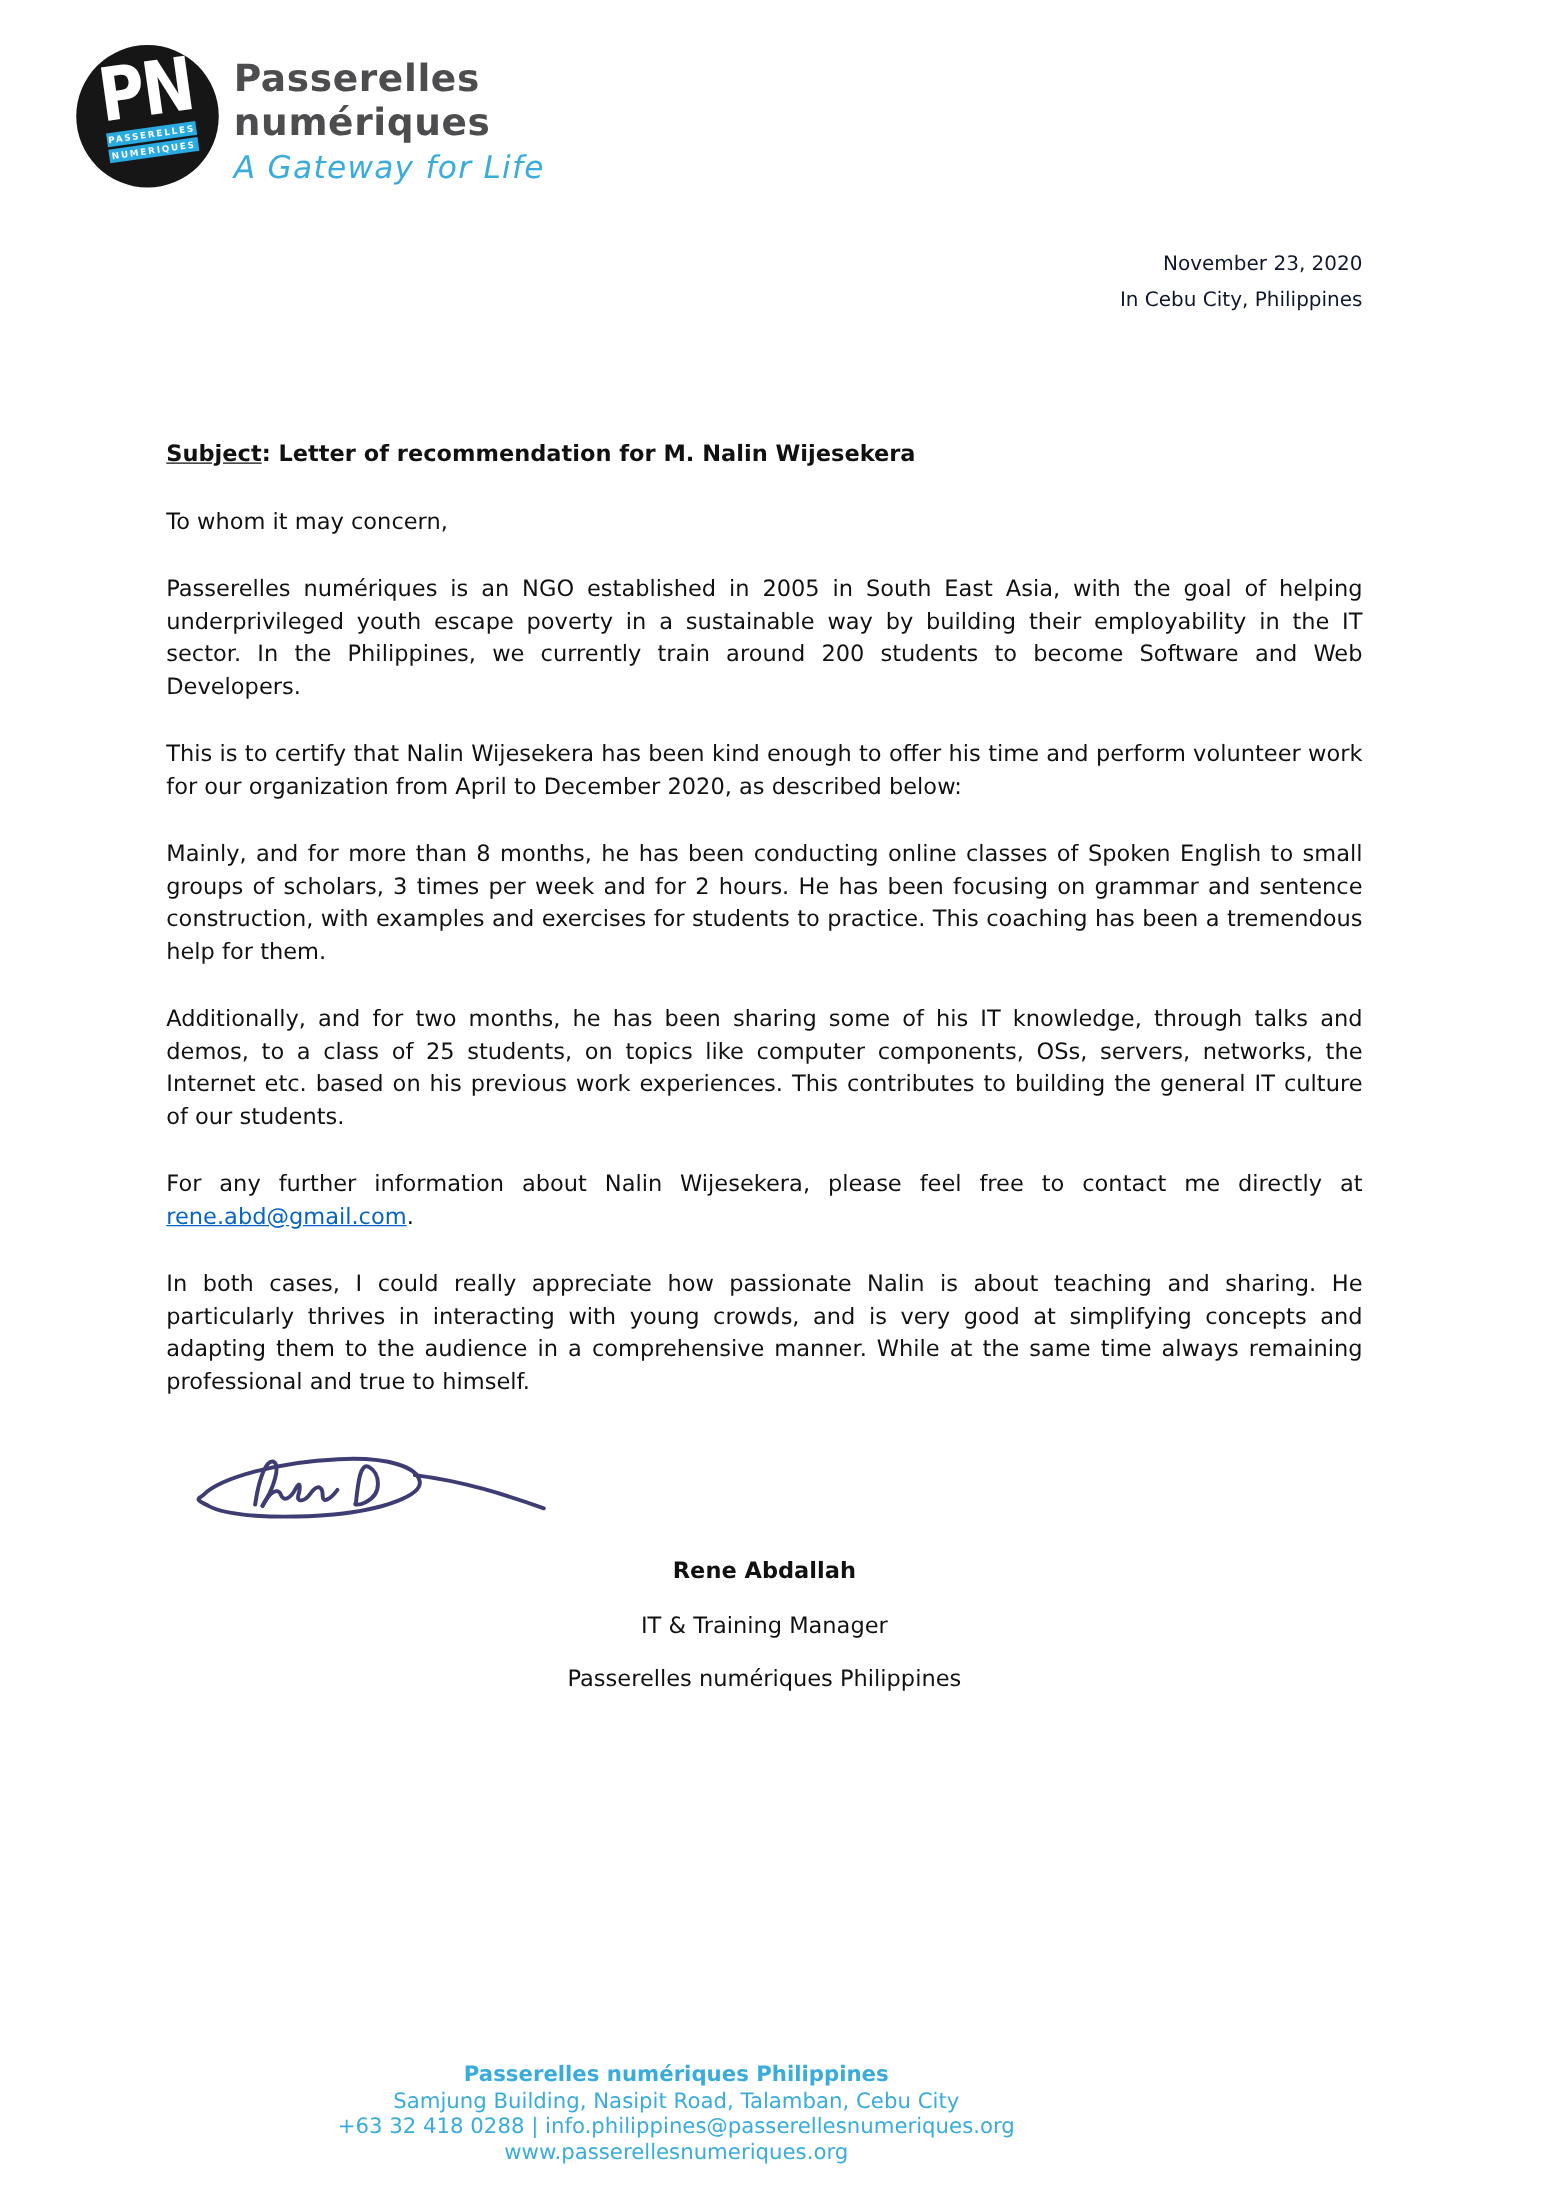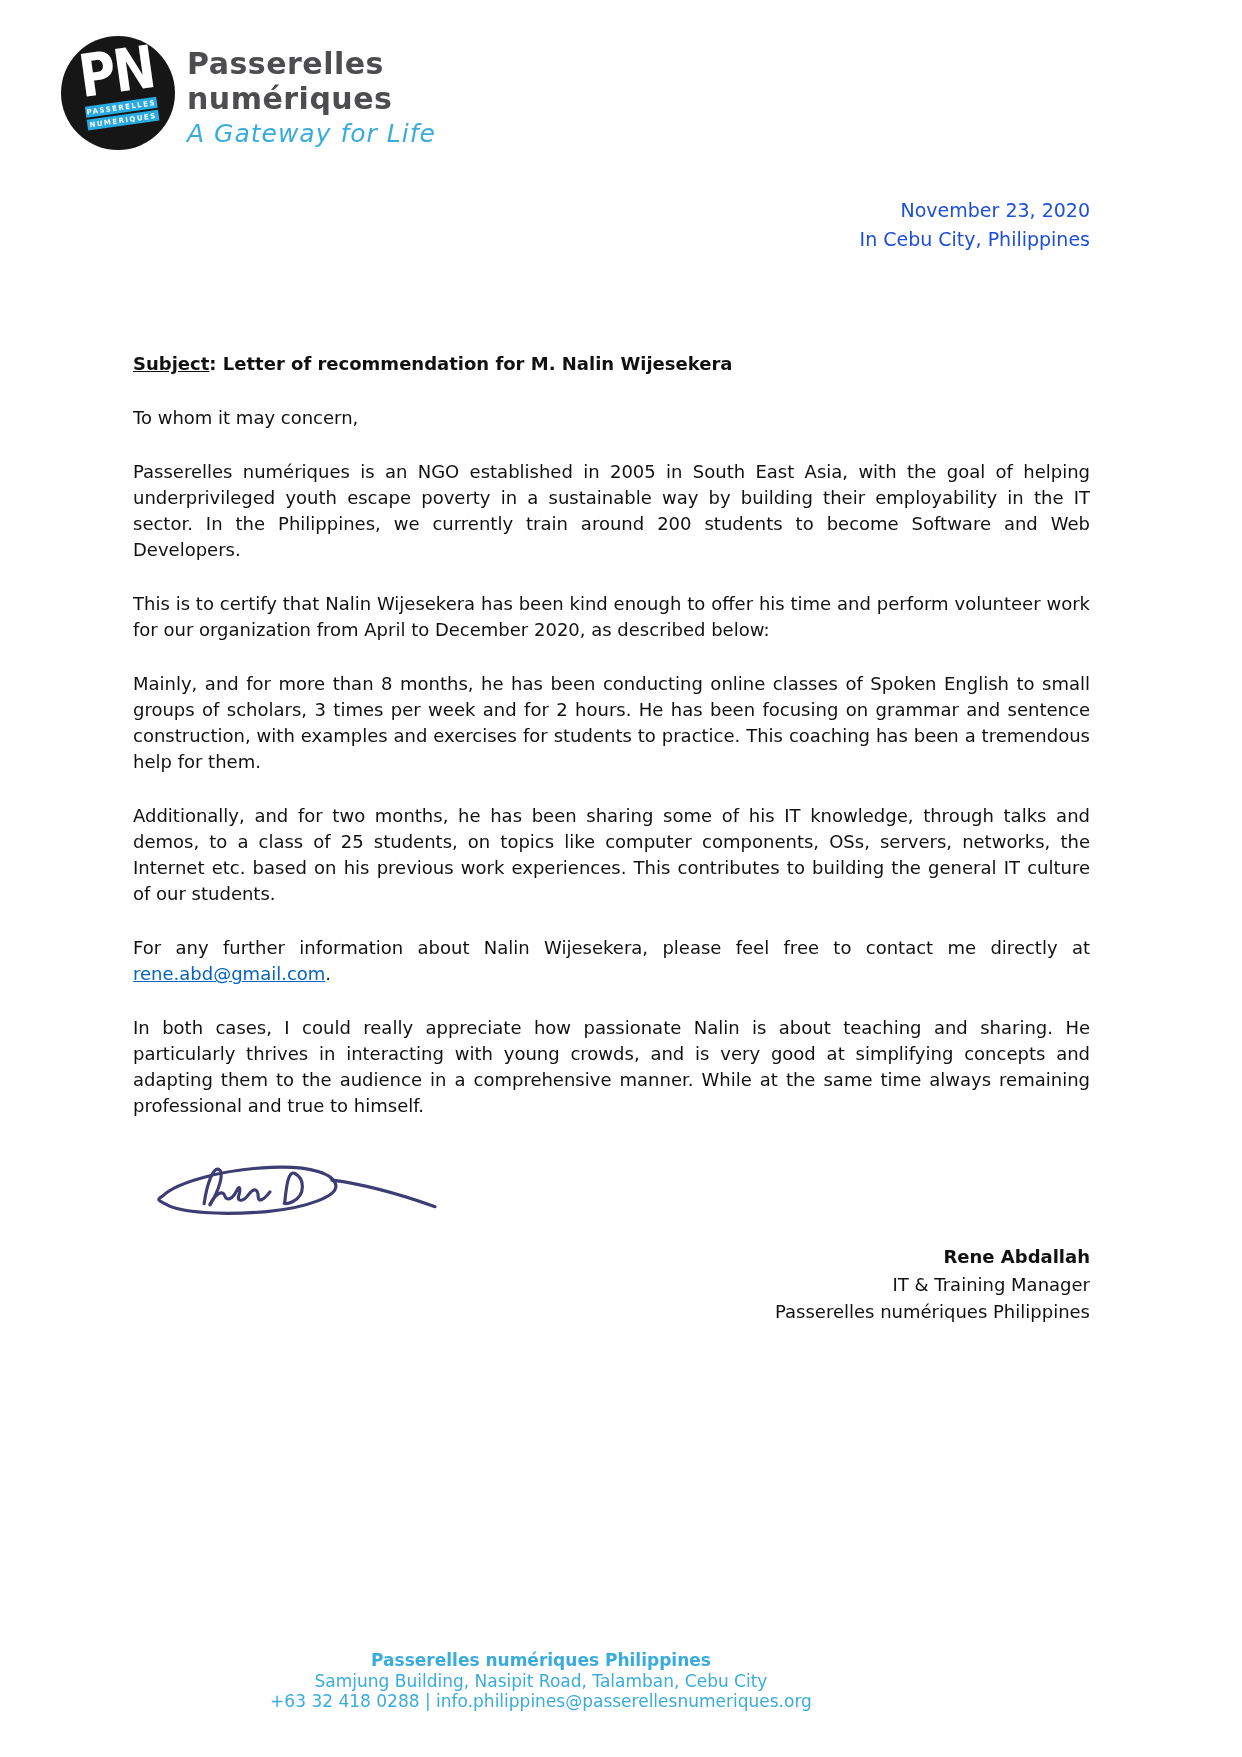--- a/index.html
+++ b/index.html
@@ -40,38 +40,38 @@
     letter-spacing:0.5px;
   }
   .tagline {
     color:#3AACDC; font-style:italic; font-size:25px; margin-top:3px;
     letter-spacing:1px;
   }
 
   
   .dateline {
     position:absolute; left:133px; top:196px; width:957px;
-    text-align:right; font-size:19px; line-height:29px; color:#1d4ed8;
+    text-align:right; font-size:16px; line-height:29px; color:#0f172a;
   }
 
   
   .content { position:absolute; left:133px; top:351px; width:957px; }
   .content p {
     font-size:18px; line-height:26px; text-align:justify;
     margin:0 0 28px 0; color:#111;
   }
   .subject { font-weight:bold; }
   .subject-label { text-decoration:underline; }
   .salutation, .sincerely { text-align:left !important; }
   .email-link { color:#0563C1; text-decoration:underline; cursor:pointer; }
 
   
   .signature-wrap { margin:8px 0 16px 20px; height:80px; }
 
-  .signer-block p { margin:0; line-height:27.5px; text-align:right; }
+  .signer-block p { margin:16px; line-height:27.5px; text-align:center; }
   .signer-name { font-weight:bold; }
 
   
   .footer {
     position:absolute; top:1650px; left:0; width:1082px;
     text-align:center; color:#3AACDC; font-size:17px; line-height:20.5px;
   }
   .footer-line1 { font-weight:bold; }
 </style>
 </head>
@@ -134,15 +134,16 @@
       <p class="signer-name">Rene Abdallah</p>
       <p>IT &amp; Training Manager</p>
       <p>Passerelles numériques Philippines</p>
     </div>
   </div>
 
   <div class="footer">
     <div class="footer-line1">Passerelles numériques Philippines</div>
     <div>Samjung Building, Nasipit Road, Talamban, Cebu City</div>
     <div>+63 32 418 0288 | info.philippines@passerellesnumeriques.org</div>
+    <div>www.passerellesnumeriques.org</div>
   </div>
 
 </div>
 
 </body></html>

